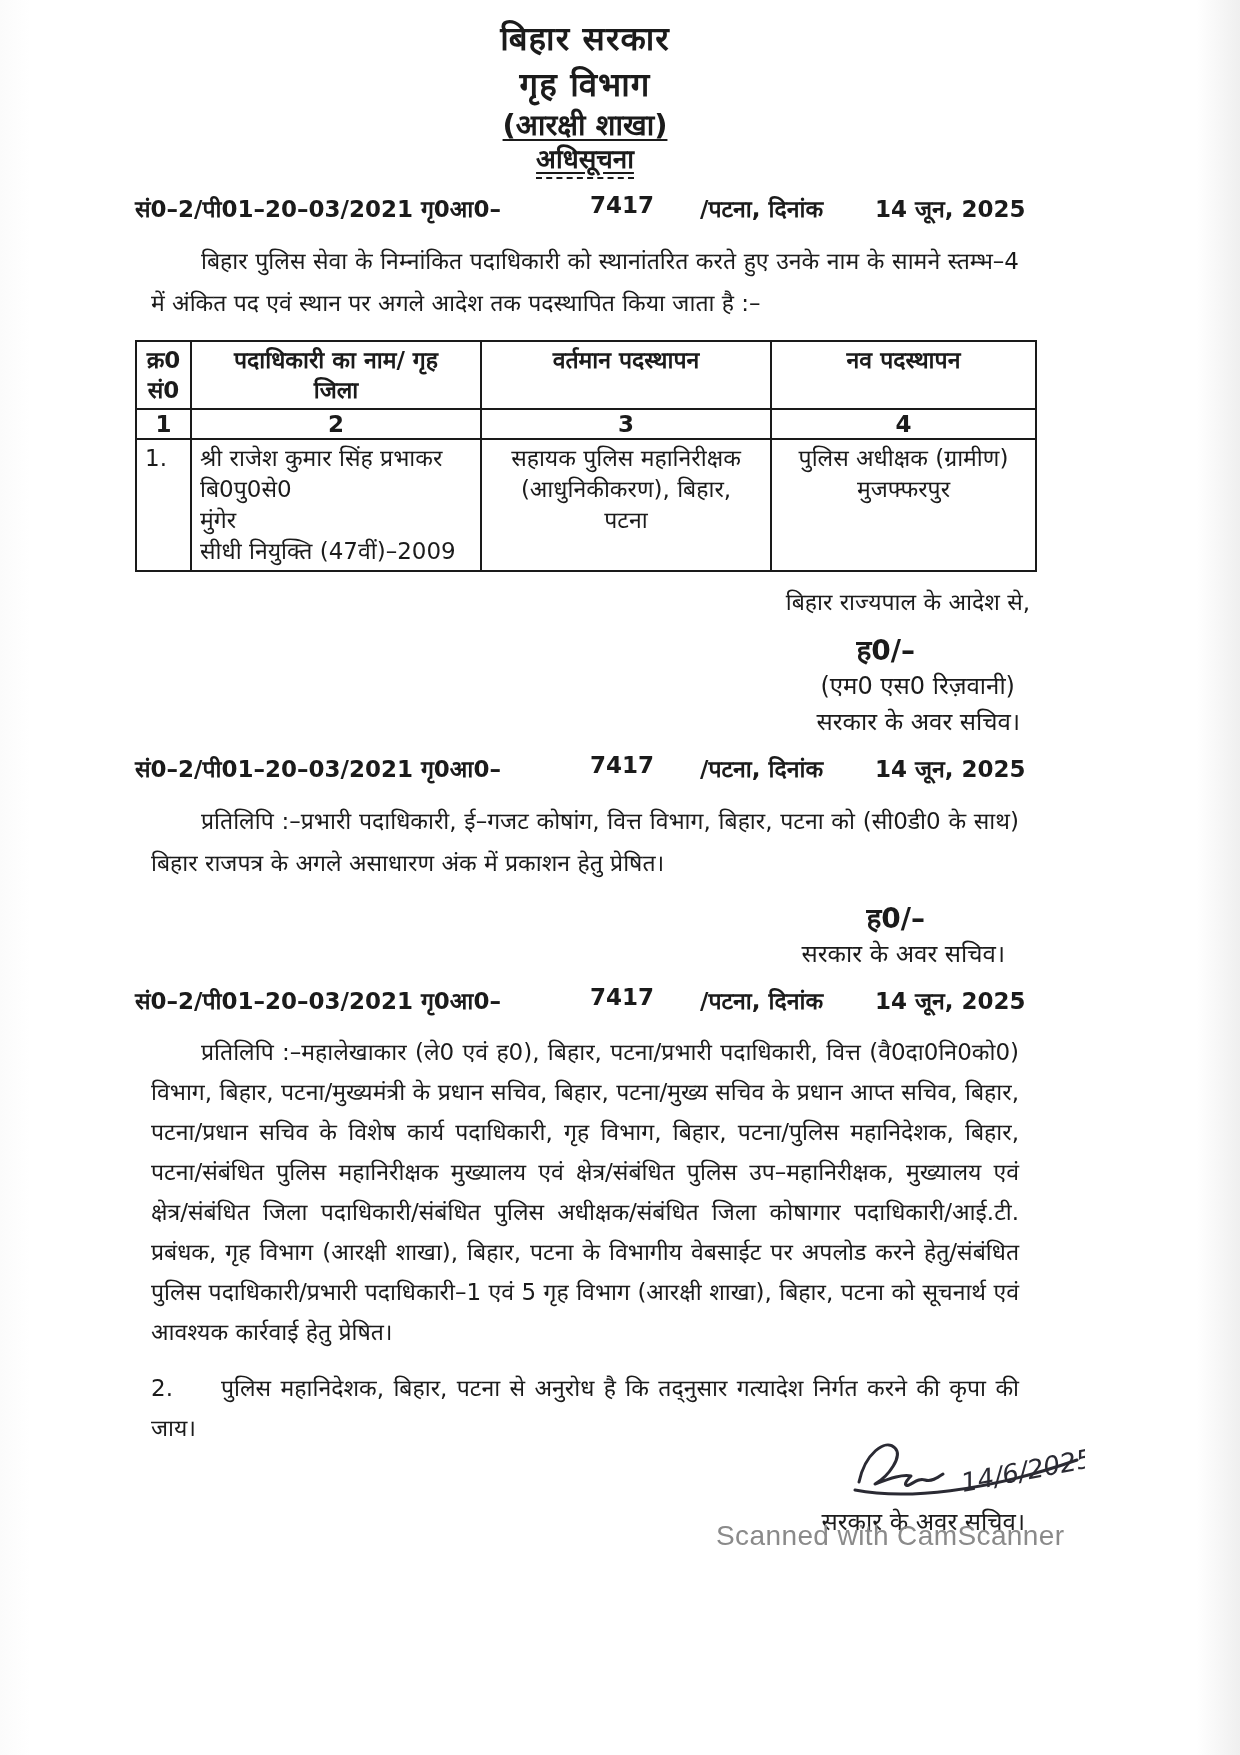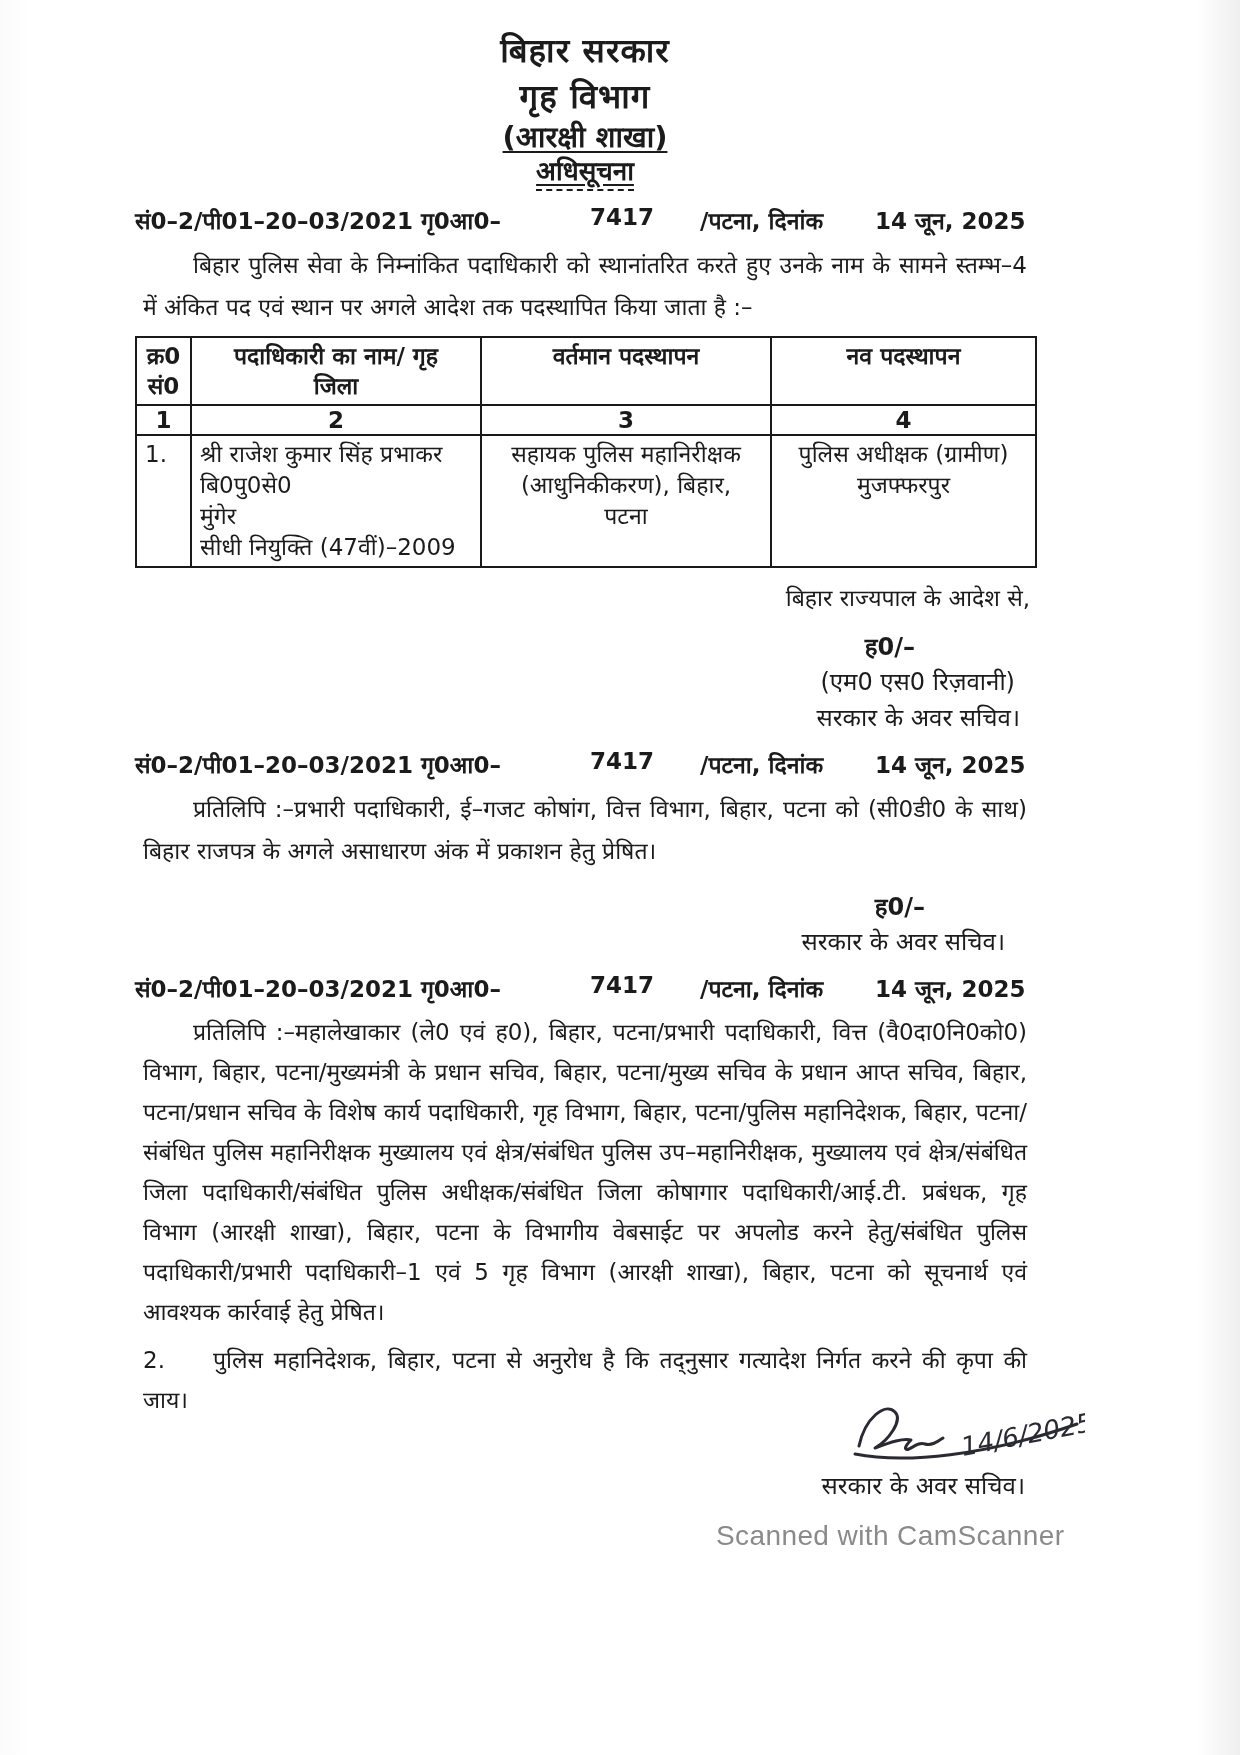--- a/index.html
+++ b/index.html
@@ -5,61 +5,61 @@
   html,body { margin:0; padding:0; background:#e8e8e8; }
   .page {
     position:relative;
     width:1240px; height:1755px;
     margin:0 auto;
     background:linear-gradient(90deg, #fbfbfb 0%, #ffffff 2.5%, #ffffff 96.5%, #efefef 100%);
     color:#1b1b1b;
     font-family:"DejaVu Sans", sans-serif;
     overflow:hidden;
   }
-  .content { position:relative; margin-left:135px; width:900px; padding-top:28px; }
+  .content { position:relative; margin-left:135px; width:900px; padding-top:16px; }
 
   
   .doc-header { text-align:center; }
   .t1, .t2 { font-size:33px; font-weight:bold; line-height:46px; letter-spacing:1px; }
   .t3 { font-size:29px; font-weight:bold; line-height:34px; }
   .t3 .u { text-decoration:underline; text-underline-offset:4px; }
   .notice { line-height:34px; }
   .notice-inner {
     font-size:26px; font-weight:bold;
     text-decoration:underline; text-underline-offset:4px;
     border-bottom:2px dashed #1b1b1b; padding-bottom:3px;
   }
 
   
   .ref-line { position:relative; height:38px; font-size:23px; font-weight:bold; margin-top:6px; }
   .ref-line .memo  { position:absolute; left:0; top:6px; }
   .ref-line .num   { position:absolute; left:455px; top:6px;text-align:right; }
   .ref-line .place { position:absolute; left:565px; top:6px;text-align:center; }
   .ref-line .date  { position:absolute; left:740px; top:6px; }
 
-  .para { font-size:23px; line-height:42px; text-align:justify; margin:8px; }
+  .para { font-size:23px; line-height:42px; text-align:justify; margin:16px; }
   .para.indent { text-indent:50px; }
   .para.tight { line-height:40px; }
 
   
   table.transfer-table { border-collapse:collapse; margin-top:6px; width:900px; table-layout:fixed; }
   .transfer-table th, .transfer-table td { border:2.5px solid #1a1a1a; font-size:23px; padding:3px 8px; vertical-align:top; }
   .transfer-table col.c1 { width:55px; }
   .transfer-table col.c2 { width:290px; }
   .transfer-table col.c3 { width:290px; }
   .transfer-table col.c4 { width:265px; }
   .head-row th { font-weight:bold; text-align:center; height:58px; vertical-align:top; line-height:30px; }
   .num-row td { font-weight:bold; text-align:center; height:26px; line-height:26px; padding:1px; }
   .data-row td { height:116px; line-height:31px; }
   .pre { white-space:pre-line; }
   .center { text-align:center; }
 
   
   .by-order  { font-size:23px; text-align:right; padding-right:5px;  margin-top:12px; line-height:36px; }
-  .sig-h0    { font-size:24px; font-weight:bold; text-align:right; line-height:34px; }
+  .sig-h0    { font-size:28px; font-weight:bold; text-align:right; line-height:34px; }
   .sig-h0.s1 { padding-right:120px; margin-top:14px; }
   .sig-h0.s2 { padding-right:110px; margin-top:18px; }
   .sig-name  { font-size:24px; text-align:right; padding-right:20px; line-height:36px; }
   .sig-desig { font-size:24px; text-align:right; line-height:36px; }
   .sig-desig.d1 { padding-right:15px; }
   .sig-desig.d2 { padding-right:30px; }
   .sig-desig.d3 { padding-right:10px; }
 
   .item2 { margin-top:2px; }
   .item-num { display:inline-block; width:70px; text-indent:0; }

